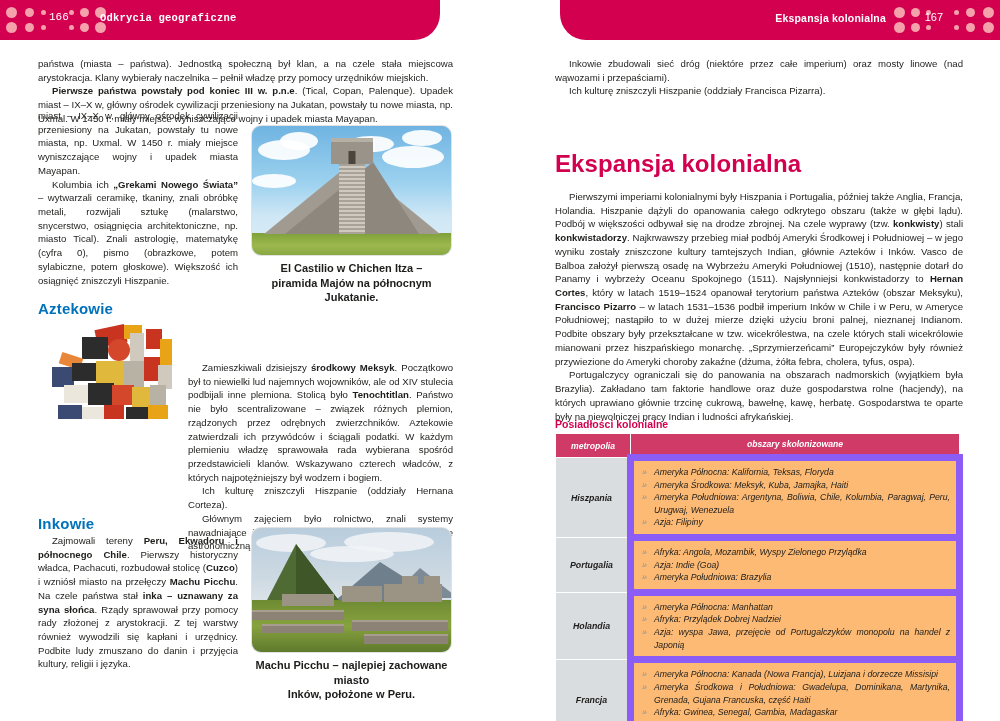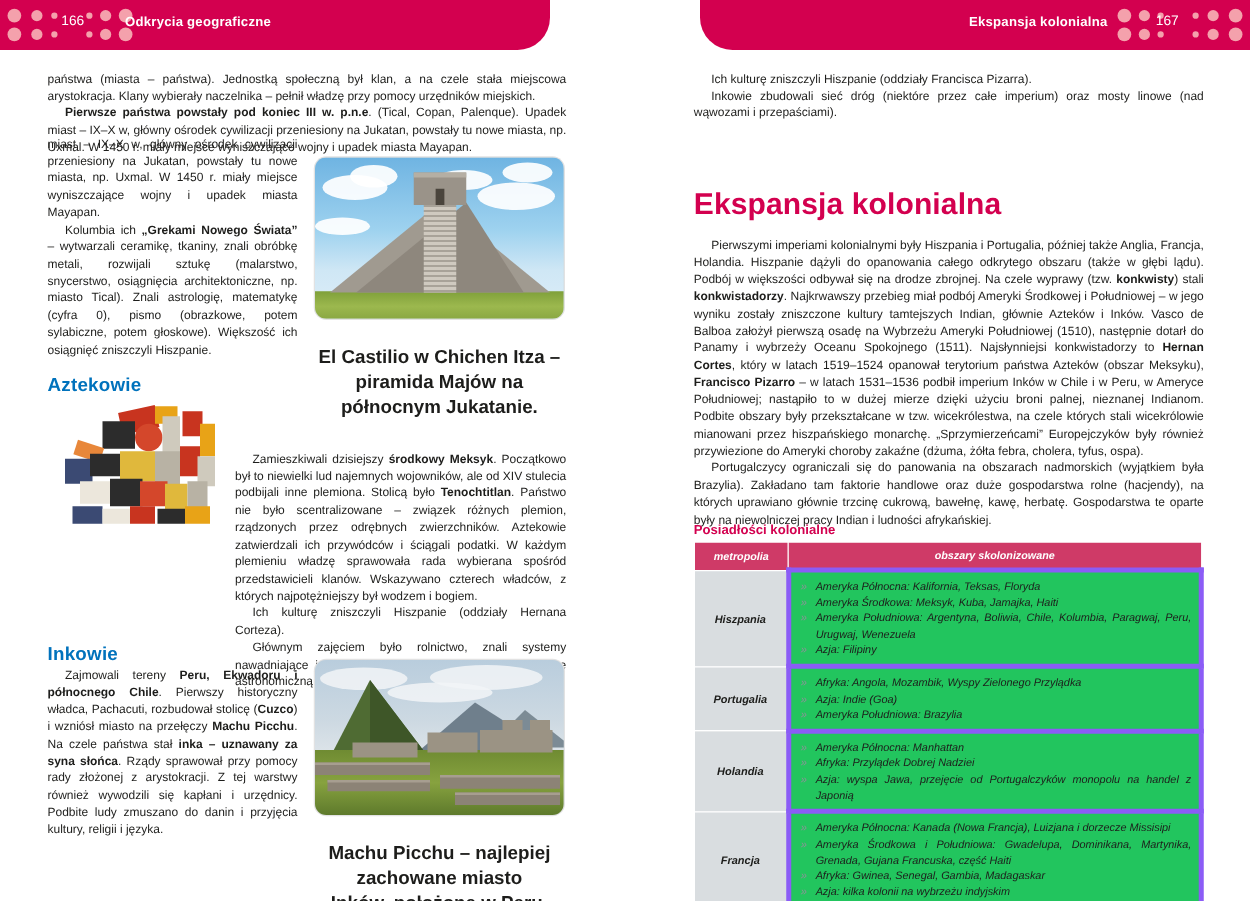--- a/index.html
+++ b/index.html
@@ -7,21 +7,21 @@
     width:1000px;height:721px;background:#ffffff;
     font-family:"Liberation Sans", sans-serif;
     color:#1a1a1a;overflow:hidden;position:relative;
   }
   .page{position:absolute;top:0;width:500px;height:721px;}
   .page-left{left:0;}
   .page-right{left:500px;}
 
   
   .header{position:absolute;top:0;height:40px;background:#d3004f;}
-  .header-left{left:0;width:440px;border-bottom-right-radius:26px;}
+  .header-left{left:0;width:440px;border-bottom-right-radius:26px;font-family:Liberation Mono, monospace;}
   .header-right{right:0;width:440px;border-bottom-left-radius:26px;}
   .hdr-title{
     position:absolute;top:12px;color:#ffffff;font-size:10.5px;
     font-weight:bold;letter-spacing:.2px;white-space:nowrap;
   }
   .header-left .hdr-title{left:100px;}
   .header-right .hdr-title{right:114px;}
   .hdr-page{
     position:absolute;top:11px;color:#ffffff;font-size:11px;font-weight:normal;
   }
@@ -47,21 +47,21 @@
     margin:0;color:#d3004f;font-size:10.5px;font-weight:bold;
   }
 
   
   .figure{position:absolute;}
   .photo{
     border-radius:9px;overflow:hidden;position:relative;
     box-shadow:0 0 0 1px #e2e2e2;background:#cfd8dc;
   }
   .caption{
-    margin-top:21px;text-align:center;font-size:15px;line-height:1.32;
+    margin-top:6px;text-align:center;font-size:11px;line-height:1.32;
     font-weight:bold;color:#1d1d1b;
   }
 
   
   .sky{position:absolute;inset:0;background:linear-gradient(#6fb4e2 0%, #9ed2ef 45%, #cfe7f5 70%, #dfeef8 100%);}
   .cloud{position:absolute;background:#ffffff;border-radius:50%;opacity:.92;}
   .grass{position:absolute;left:0;right:0;bottom:0;height:17%;
          background:linear-gradient(#7fa03a,#9cb84e 55%,#8aa843);}
   .pyr{position:absolute;bottom:16%;left:50%;transform:translateX(-50%);
        width:0;height:0;border-left:88px solid transparent;border-right:88px solid transparent;
@@ -95,21 +95,21 @@
   table.colonies th{
     background:#cf3a67;color:#ffffff;font-size:8.6px;font-weight:bold;
     padding:5px 4px;border:1px solid #ffffff;text-align:center;
   }
   table.colonies th.metro{width:66px;}
   table.colonies td.metro{
     background:#d9dde0;text-align:center;font-weight:bold;font-size:8.8px;
     border:1px solid #ffffff;padding:4px;
   }
   table.colonies td.areas{
-    background:#22c55e;padding:5px 6px 5px 8px;border:4px solid #8b5cf6;
+    background:#fdba74;padding:5px 6px 5px 8px;border:7px solid #8b5cf6;
     vertical-align:middle;
   }
   table.colonies ul{margin:0;padding:0;list-style:none;}
   table.colonies li{
     position:relative;padding-left:12px;line-height:1.45;text-align:justify;
   }
   table.colonies li:before{
     content:"\00BB";position:absolute;left:0;top:0;color:#8d9297;font-size:9px;
   }
 </style>
@@ -255,22 +255,22 @@
       <span style="right:89px;top:1px;width:11px;height:11px;"></span>
       <span style="right:63px;top:19px;width:5px;height:5px;"></span>
       <span style="right:74px;top:17px;width:9px;height:9px;"></span>
       <span style="right:89px;top:16px;width:11px;height:11px;"></span>
     </div>
     <div class="hdr-page">167</div>
     <div class="hdr-title">Ekspansja kolonialna</div>
   </div>
 
   <div class="col" style="left:55px;top:57px;width:408px;">
+    <p class="ind"><span>Inkowie zbudowali sieć dróg (niektóre przez całe imperium) oraz mosty linowe (nad wąwozami i przepaściami).</span></p>
     <p class="ind"><span>Ich kulturę zniszczyli Hiszpanie (oddziały Francisca Pizarra).</span></p>
-    <p class="ind"><span>Inkowie zbudowali sieć dróg (niektóre przez całe imperium) oraz mosty linowe (nad wąwozami i przepaściami).</span></p>
   </div>
 
   <h1 class="chapter" style="position:absolute;left:55px;top:150px;">Ekspansja kolonialna</h1>
 
   <div class="col" style="left:55px;top:190px;width:408px;">
     <p class="ind"><span>Pierwszymi imperiami kolonialnymi były Hiszpania i Portugalia, później także Anglia, Francja, Holandia. Hiszpanie dążyli do opanowania całego odkrytego obszaru (także w głębi lądu). Podbój w większości odbywał się na drodze zbrojnej. Na czele wyprawy (tzw. </span><b>konkwisty</b><span>) stali </span><b>konkwistadorzy</b><span>. Najkrwawszy przebieg miał podbój Ameryki Środkowej i Południowej – w jego wyniku zostały zniszczone kultury tamtejszych Indian, głównie Azteków i Inków. Vasco de Balboa założył pierwszą osadę na Wybrzeżu Ameryki Południowej (1510), następnie dotarł do Panamy i wybrzeży Oceanu Spokojnego (1511). Najsłynniejsi konkwistadorzy to </span><b>Hernan Cortes</b><span>, który w latach 1519–1524 opanował terytorium państwa Azteków (obszar Meksyku), </span><b>Francisco Pizarro</b><span> – w latach 1531–1536 podbił imperium Inków w Chile i w Peru, w Ameryce Południowej; nastąpiło to w dużej mierze dzięki użyciu broni palnej, nieznanej Indianom. Podbite obszary były przekształcane w tzw. wicekrólestwa, na czele których stali wicekrólowie mianowani przez hiszpańskiego monarchę. „Sprzymierzeńcami” Europejczyków były również przywiezione do Ameryki choroby zakaźne (dżuma, żółta febra, cholera, tyfus, ospa).</span></p>
     <p class="ind"><span>Portugalczycy ograniczali się do panowania na obszarach nadmorskich (wyjątkiem była Brazylia). Zakładano tam faktorie handlowe oraz duże gospodarstwa rolne (hacjendy), na których uprawiano głównie trzcinę cukrową, bawełnę, kawę, herbatę. Gospodarstwa te oparte były na niewolniczej pracy Indian i ludności afrykańskiej.</span></p>
   </div>
 
   <h3 class="tabcap" style="position:absolute;left:55px;top:418px;">Posiadłości kolonialne</h3>

